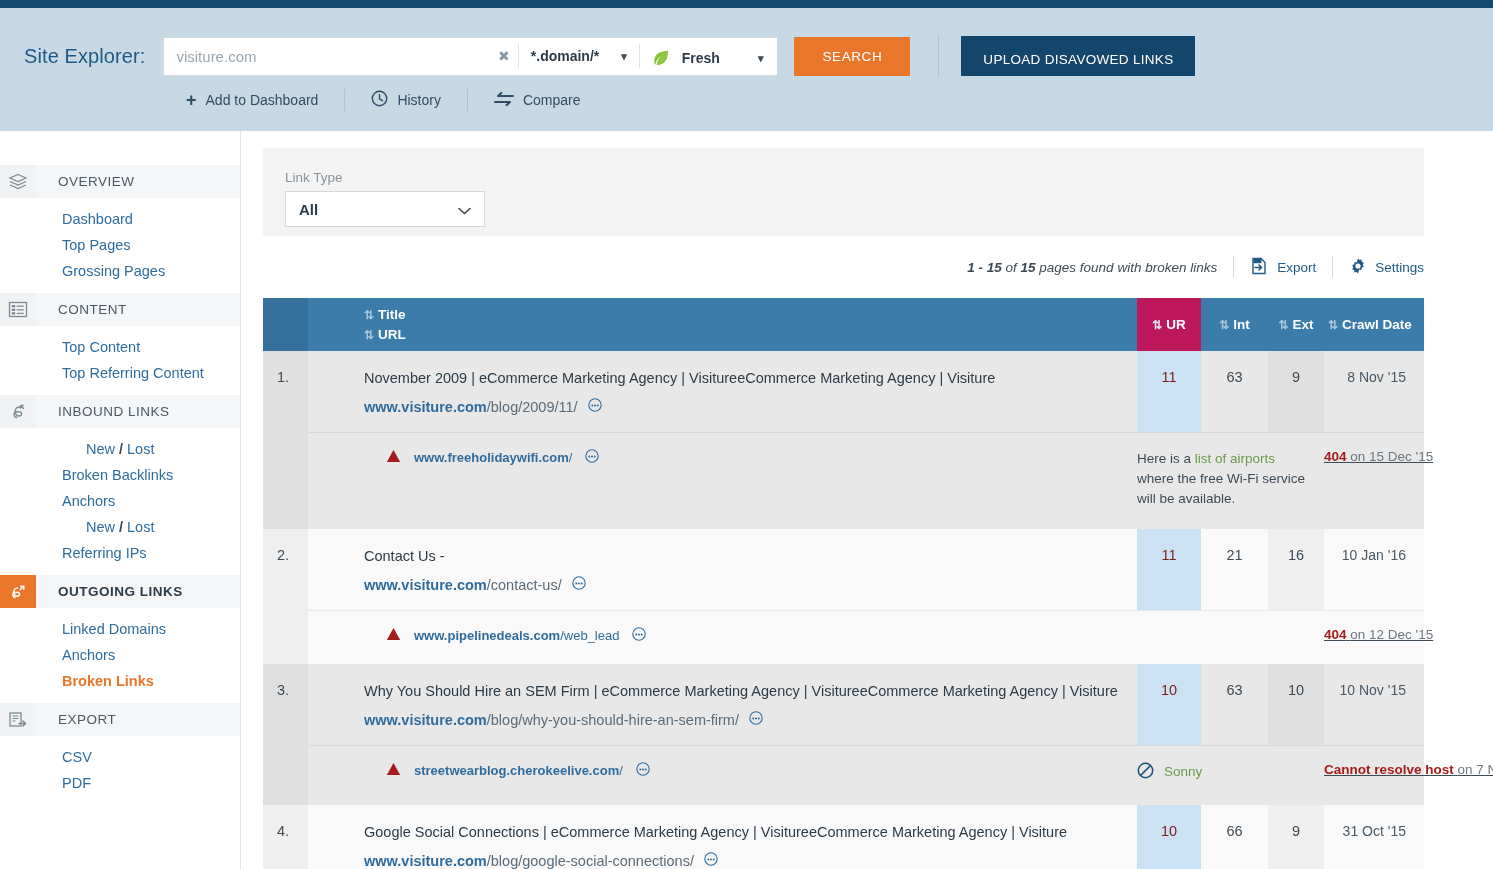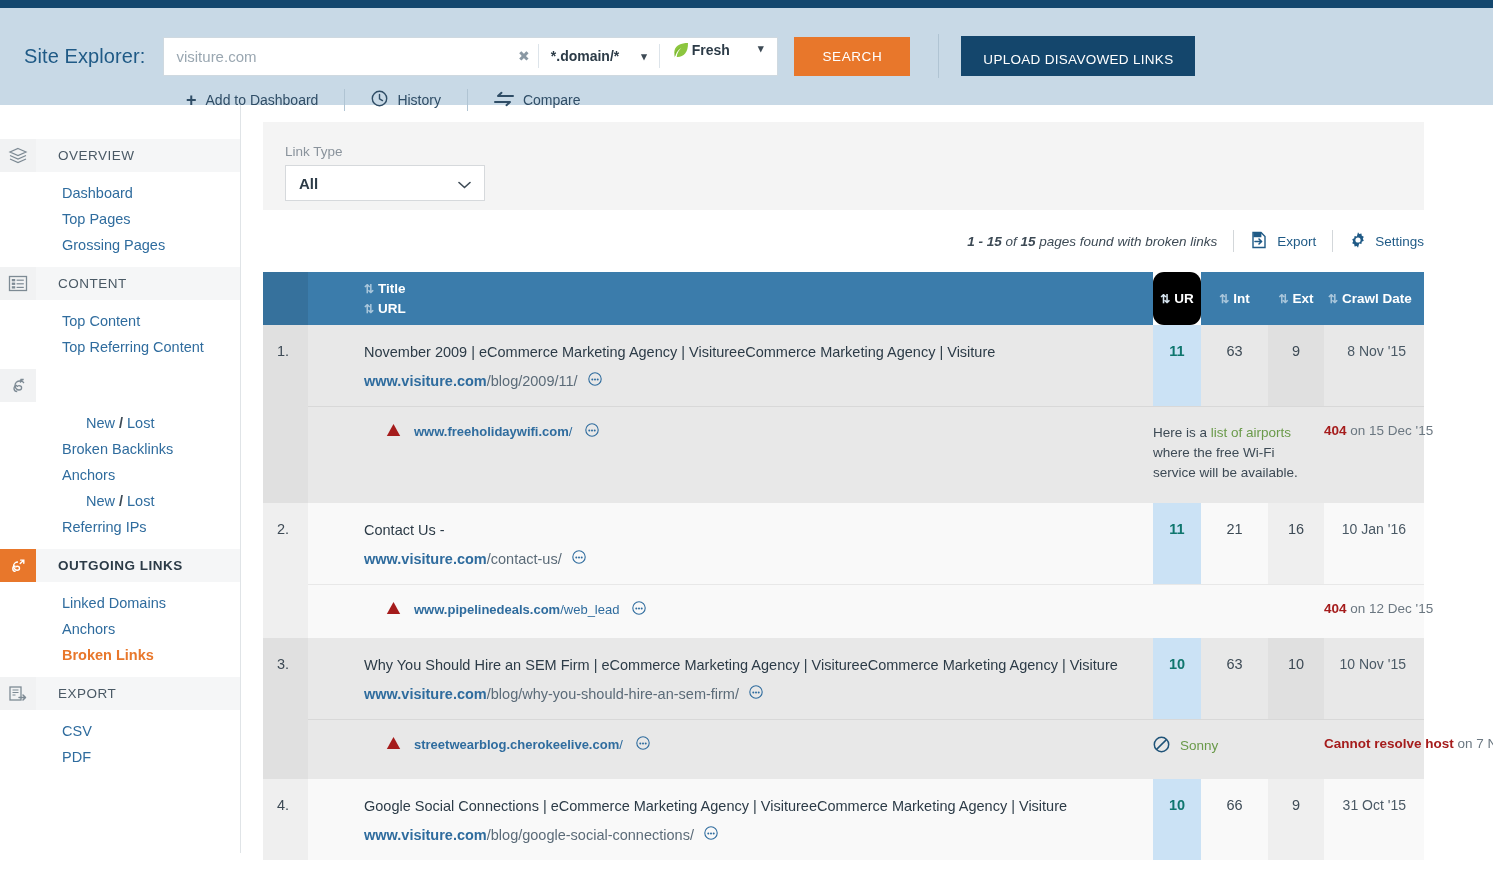--- a/index.html
+++ b/index.html
@@ -10,21 +10,21 @@
     background:#ffffff;
     color:#3d4a55;
     overflow:hidden;
   }
 
   
   .topstrip { height:8px; background:#13476e; }
 
   
   .header {
-    height:97px; background:#c8d9e6; position:relative;
+    height:123px; background:#c8d9e6; position:relative;
   }
   .header-row { display:flex; align-items:center; padding:26px 0 0 24px; }
   .site-explorer-label {
     font-size:20px; color:#1f5a86; font-weight:400; letter-spacing:.1px;
     margin-right:18px;
   }
   .search-wrap {
     display:flex; align-items:center; background:#fff; height:39px;
     border:1px solid #cfd9e0; width:615px;
   }
@@ -37,21 +37,21 @@
   .clear-x {
     width:28px; text-align:center; color:#8a98a3; font-size:14px; cursor:pointer;
     user-select:none;
   }
   .vdiv { width:1px; height:24px; background:#dde4ea; }
   .scope-select {
     display:flex; align-items:center; gap:22px; padding:0 12px; height:100%;
     font-size:14px; font-weight:bold; color:#2c3b47; cursor:pointer; white-space:nowrap;
   }
   .freshness {
-    display:flex; gap:2px; padding:4px 14px 0 12px; height:100%;
+    display:flex; align-items:center; gap:12px; padding:4px 14px 0 12px; height:100%;
     font-size:14px; font-weight:bold; color:#2c3b47; cursor:pointer; white-space:nowrap;
   }
   .freshness .chev { margin-left:26px; }
   .chev { color:#3d4a55; font-size:11px; }
   .leaf-icon { display:inline-block; width:18px; height:16px; }
   .search-btn {
     margin-left:16px; background:#e8772b; color:#fff; border:0;
     height:39px; padding:0 28px; font-size:13.5px; letter-spacing:.6px;
     font-family:"Liberation Sans", sans-serif; cursor:pointer;
   }
@@ -117,36 +117,36 @@
   .sum-action { display:flex; align-items:center; gap:8px; color:#1f5a86; cursor:pointer; }
 
   
   .tbl { width:100%; border-collapse:collapse; table-layout:fixed; }
   .thead-row th {
     background:#3b7cab; color:#fff; font-weight:bold; font-size:13.5px;
     padding:0; height:53px; text-align:left; vertical-align:middle;
   }
   th.c-num { width:45px; background:#36719c; }
   th.c-main { padding-left:56px !important; }
-  th.c-ur { width:48px; background:#000000; text-align:center;border-radius:11px; }
+  th.c-ur { width:64px; background:#be185d; text-align:center; }
   th.c-int { width:67px; text-align:center; }
   th.c-ext { width:56px; text-align:center; }
   th.c-date { width:100px; text-align:left; padding-left:4px !important; }
   .sorticon { color:#a9c6db; font-size:12px; margin-right:5px; letter-spacing:-1px; }
   .sorticon.on { color:#d8e6f1; }
   .th-stack { line-height:19px; }
 
   td { padding:0; vertical-align:top; font-size:14.5px; }
   .r-num { color:#3d4a55; font-size:14.5px; text-align:left; padding:18px 0 0 14px; }
   .r-main { padding:17px 10px 17px 56px; }
   .r-title { color:#2c3b47; line-height:21px; }
   .r-url { margin-top:9px; color:#5b6b78; }
   .r-url b { color:#2f6c9e; font-weight:bold; }
   .r-num-cell { text-align:center; font-size:14.5px; padding-top:18px; }
-  .r-ur { background:#cbe2f5; font-weight:bold; color:#0f766e; }
+  .r-ur { background:#cbe2f5; font-weight:normal; color:#7f1d1d; }
   .r-date { text-align:right; padding:18px 18px 0 0; color:#4a5965; font-size:14px; }
 
   
   .shade-a td { background:#e8e8e8; }
   .shade-a td.ur-cell { background:#cbe2f5; }
   .shade-a td.ext-cell { background:#e0e0e0; }
   .shade-a td.num-cell { background:#e0e0e0; }
   .shade-b td { background:#f9f9f9; }
   .shade-b td.ur-cell { background:#cbe2f5; }
   .shade-b td.ext-cell { background:#efefef; }
@@ -162,21 +162,21 @@
   .sub-link .u { color:#2f6c9e; }
   .sub-link .u b { font-weight:bold; }
   .warn-tri { flex:none; }
   .dots-ico { flex:none; }
 
   .sub-anchor-cell { padding:16px 10px 20px 0; font-size:13.5px; color:#3d4a55; line-height:20px; }
   .anchor-green { color:#6a9a4a; }
   .nostop { vertical-align:middle; margin-right:10px; }
   .anchor-flex { display:flex; align-items:flex-start; }
 
-  .sub-status-cell { padding:16px 18px 20px 0; text-align:right; font-size:13.5px; white-space:nowrap; }
+  .sub-status-cell { padding:16px 18px 20px 0; text-align:right; font-size:13.5px; white-space:nowrap;text-decoration:underline; }
   .status-err { color:#a51c1c; font-weight:bold; }
   .status-when { color:#6b7781; }
 </style>
 </head>
 <body>
 
 <div class="topstrip"></div>
 
 <div class="header">
   <div class="header-row">
@@ -274,20 +274,21 @@
     <div class="nav-spacer"></div>
 
     <div class="nav-group-head">
       <div class="nav-ico-box">
         <svg width="20" height="18" viewBox="0 0 20 18">
           <path d="M12 4c-3 0-5 2-5 4.5S9 13 11 13c1.6 0 2.6-1 2.6-2.2 0-1.6-1.4-2.2-2.6-2.2-1 0-1.8.5-1.8 1.4" fill="none" stroke="#7d8a94" stroke-width="1.3"></path>
           <path d="M9 8.5c-1.6 0-3 1.2-3 3 0 1.7 1.3 3 3.2 3" fill="none" stroke="#7d8a94" stroke-width="1.3"></path>
           <path d="M16 6 12.5 2.5M12.5 2.5h3.2M12.5 2.5v3.2" fill="none" stroke="#7d8a94" stroke-width="1.3"></path>
         </svg>
       </div>
+      <div class="nav-group-title">INBOUND LINKS</div>
     </div>
     <div class="nav-link sub">
       <span>New</span><span class="sep">/</span><span>Lost</span>
     </div>
     <a class="nav-link">Broken Backlinks</a>
     <a class="nav-link">Anchors</a>
     <div class="nav-link sub">
       <span>New</span><span class="sep">/</span><span>Lost</span>
     </div>
     <a class="nav-link">Referring IPs</a>

